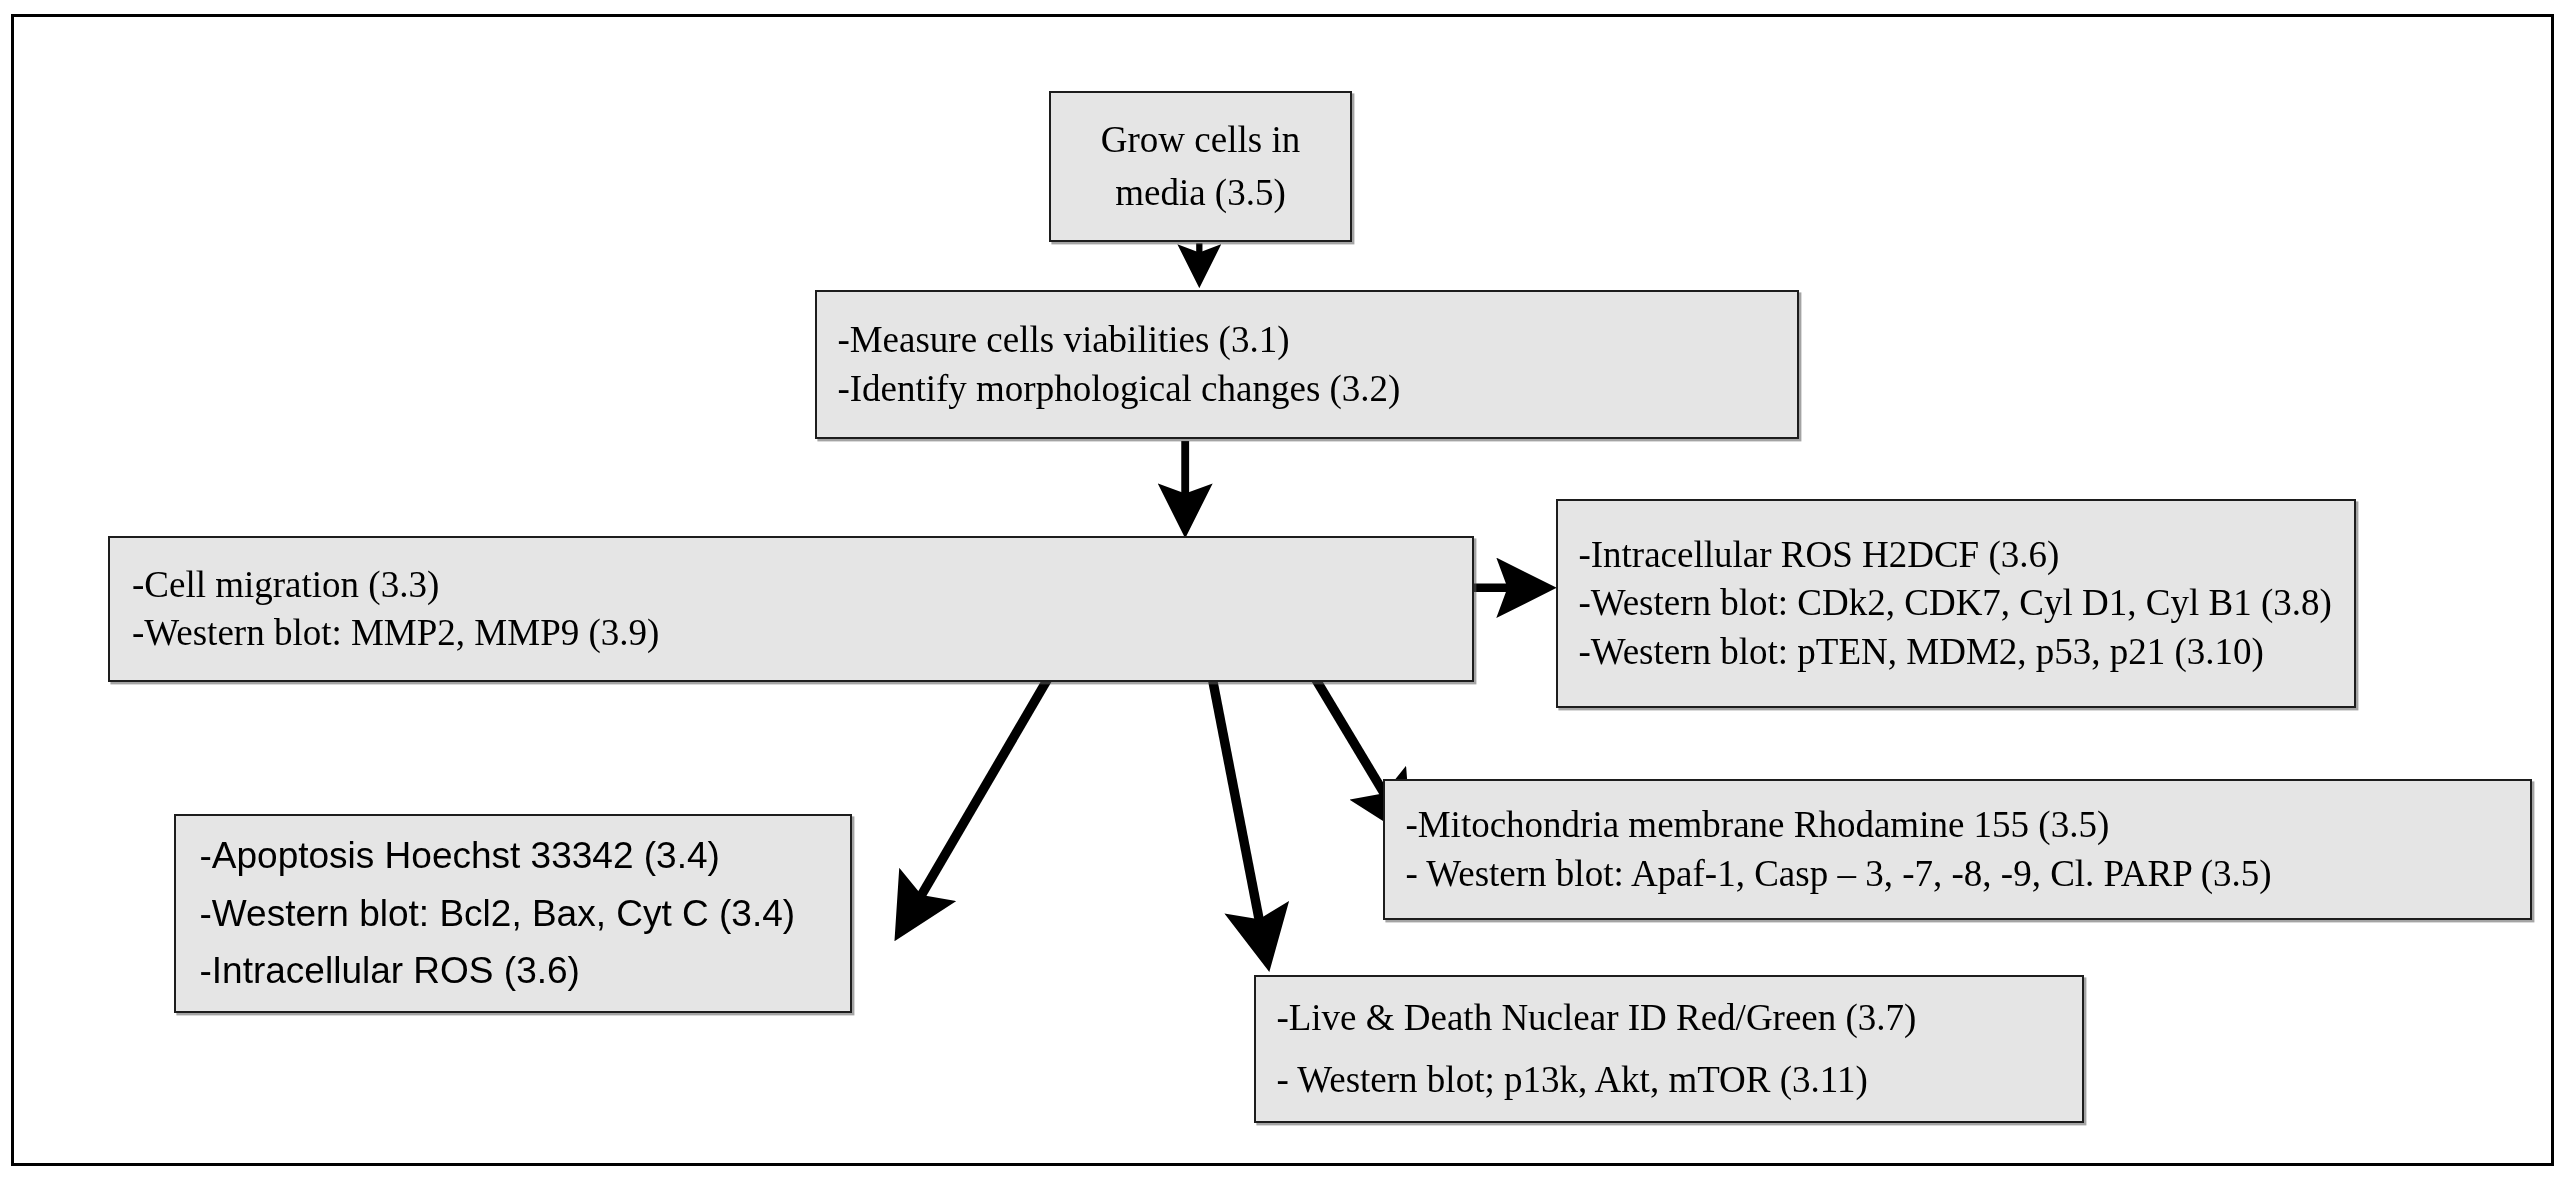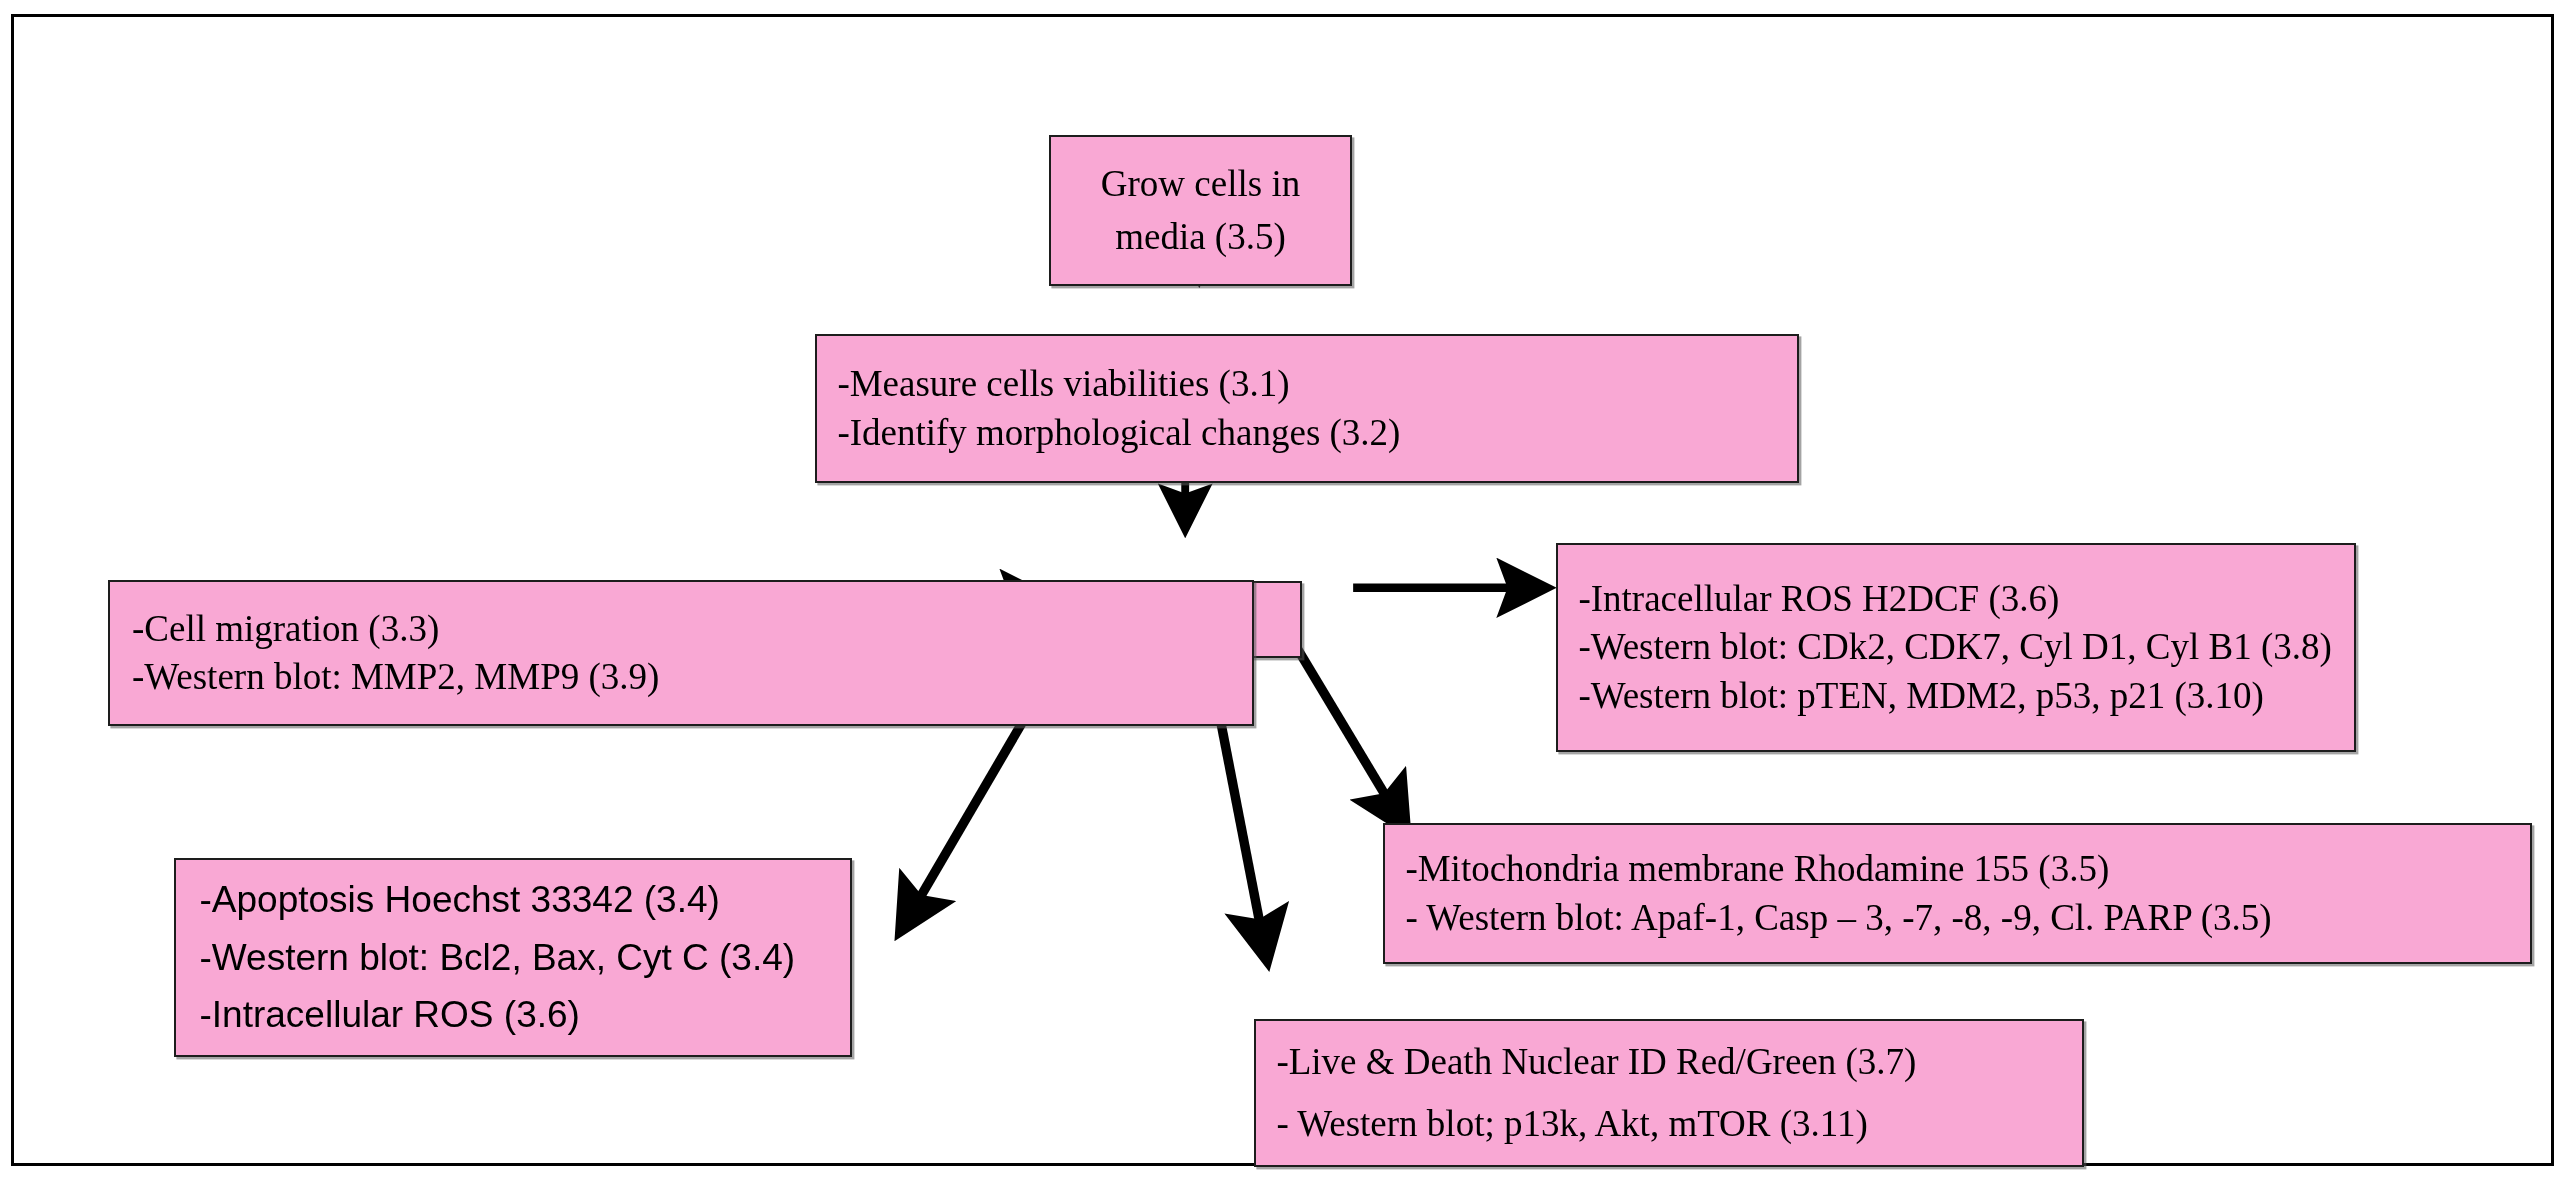--- a/index.html
+++ b/index.html
@@ -34,28 +34,27 @@
     position: absolute;
     left: 0;
     top: 0;
     width: 2576px;
     height: 1185px;
     pointer-events: none;
   }
   .node {
     position: absolute;
     box-sizing: border-box;
-    background: #f9a8d4;
+    background: #e5e5e5;
     border: 2.4px solid #1d1d1d;
     box-shadow: 2.4px 2.4px 0 0 rgba(90,90,90,0.55);
     display: flex;
     flex-direction: column;
     justify-content: center;
     color: #000000;
-    margin-top: 44px;
   }
   .node .line {
     display: block;
     white-space: nowrap;
     line-height: 1.30;
   }
   
   .node.centered {
     align-items: center;
     text-align: center;
@@ -78,21 +77,21 @@
     padding: 0 20.4px;
   }
 
   #node-assays {
     left: 1070px; top: 537px; width: 232px; height: 77px;
     font-size: 35px;
     padding: 0 14px;
   }
 
   #node-migration {
-    left: 108px; top: 536px; width: 1146px; height: 146px;
+    left: 108px; top: 536px; width: 1366px; height: 146px;
     font-size: 37px;
     padding: 16px 22px;
   }
 
   #node-ros-right {
     left: 1556px; top: 499px; width: 800px; height: 209px;
     font-size: 37px;
     padding: 0 20.4px;
   }
 

